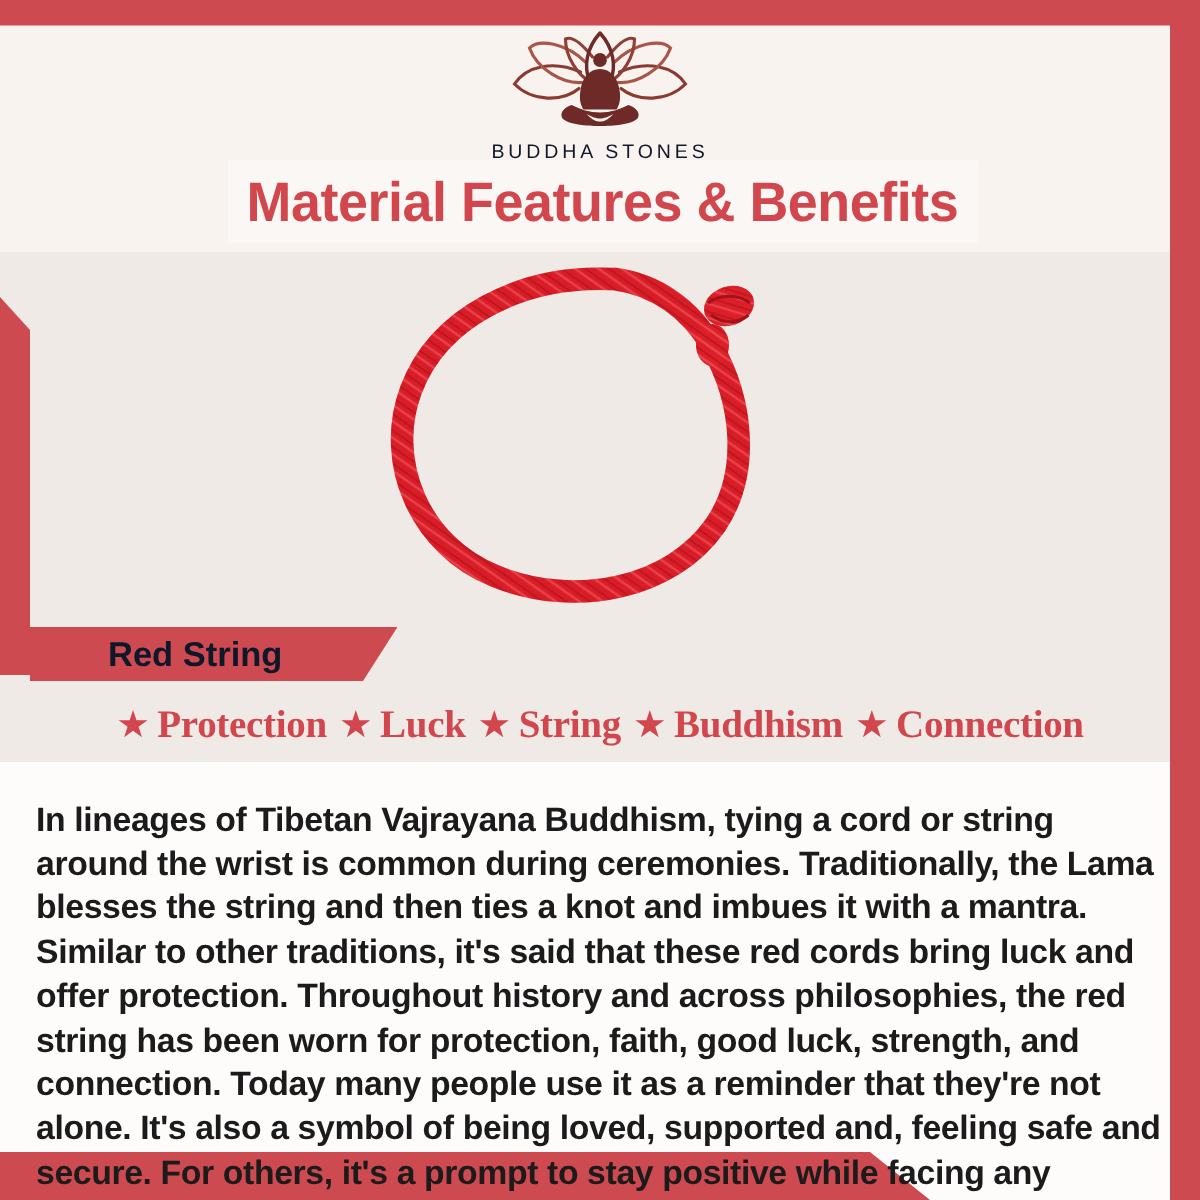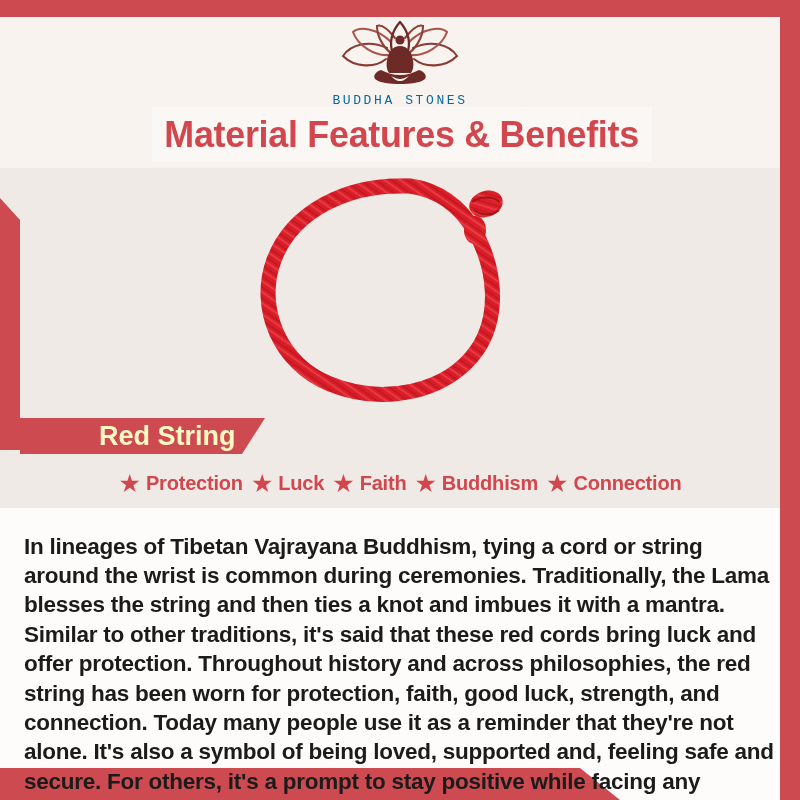--- a/index.html
+++ b/index.html
@@ -77,24 +77,24 @@
     width: 800px;
     text-align: center;
   }
   .logo-mark {
     display: block;
     margin: 0 auto;
   }
   .logo-text {
     display: block;
     margin-top: 3px;
-    font-family: Liberation Mono, monospace;
+    font-family: Liberation Sans, sans-serif;
     font-size: 13px;
     letter-spacing: 2.6px;
-    color: #0369a1;
+    color: #0f172a;
     font-weight: 400;
   }
 
   
   .title-band {
     position: absolute;
     left: 152px; top: 107px;
     width: 500px; height: 55px;
     background: #fbf7f4;
     display: flex;
@@ -127,24 +127,24 @@
     position: absolute;
     left: 20px; top: 418px;
     width: 245px; height: 36px;
     background: #cd4a50;
     clip-path: polygon(0 0, 245px 0, 222px 36px, 0 36px);
     display: flex;
     align-items: center;
   }
   .ribbon-label {
     font-family: "Liberation Sans Narrow", "Liberation Sans", sans-serif;
-    font-size: 27px;
+    font-size: 23px;
     font-weight: bold;
-    color: #fef9c3;
-    margin-left: 79px;
+    color: #0f172a;
+    margin-left: 52px;
     letter-spacing: 0px;
     white-space: nowrap;
   }
 
   
   .benefits {
     position: absolute;
     left: 20px; top: 463px;
     width: 760px; height: 40px;
     display: flex;
@@ -157,22 +157,22 @@
     white-space: nowrap;
     margin: 0 4px;
   }
   .benefit-star {
     color: #d1474d;
     font-size: 25px;
     line-height: 1;
     margin-right: 5px;
   }
   .benefit-label {
-    font-family: Liberation Sans, sans-serif;
-    font-size: 20px;
+    font-family: Liberation Serif, serif;
+    font-size: 26px;
     font-weight: bold;
     color: #d1474d;
     letter-spacing: -0.2px;
   }
 
   
   .body-copy {
     position: absolute;
     left: 24px; top: 509px;
     width: 752px;
@@ -279,21 +279,21 @@
     <span class="benefit">
       <span class="benefit-star">★</span>
       <span class="benefit-label">Protection</span>
     </span>
     <span class="benefit">
       <span class="benefit-star">★</span>
       <span class="benefit-label">Luck</span>
     </span>
     <span class="benefit">
       <span class="benefit-star">★</span>
-      <span class="benefit-label">Faith</span>
+      <span class="benefit-label">String</span>
     </span>
     <span class="benefit">
       <span class="benefit-star">★</span>
       <span class="benefit-label">Buddhism</span>
     </span>
     <span class="benefit">
       <span class="benefit-star">★</span>
       <span class="benefit-label">Connection</span>
     </span>
   </div>

